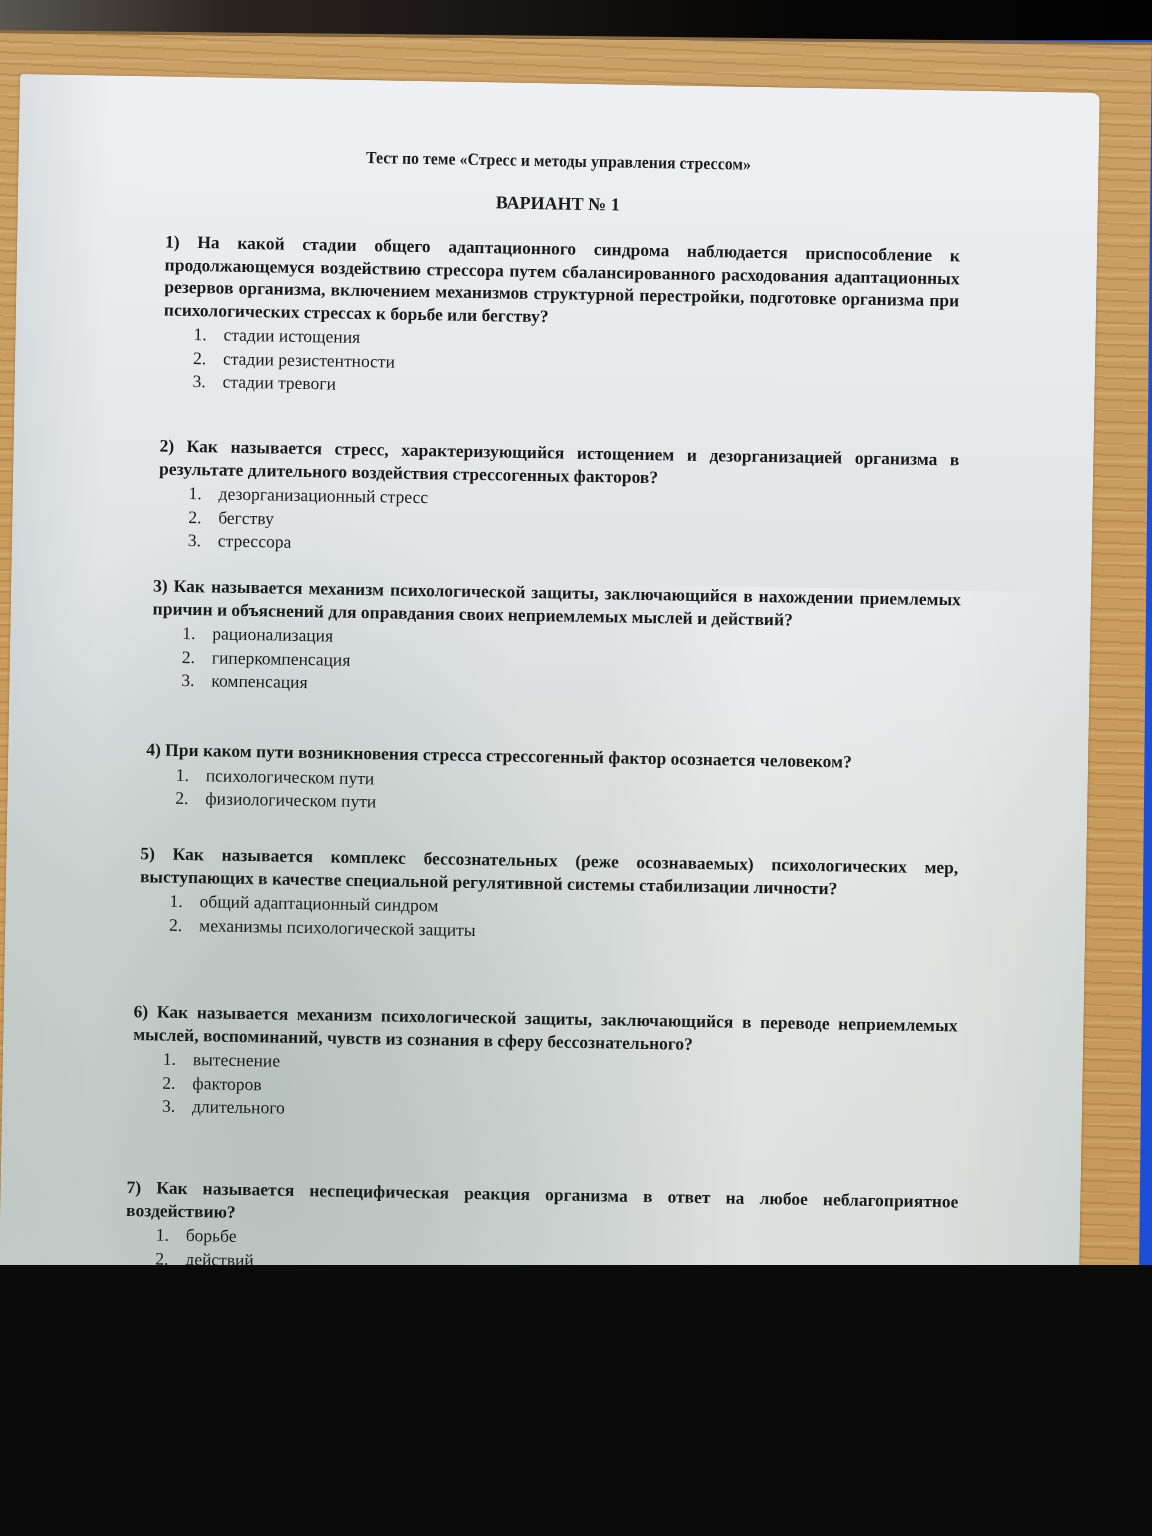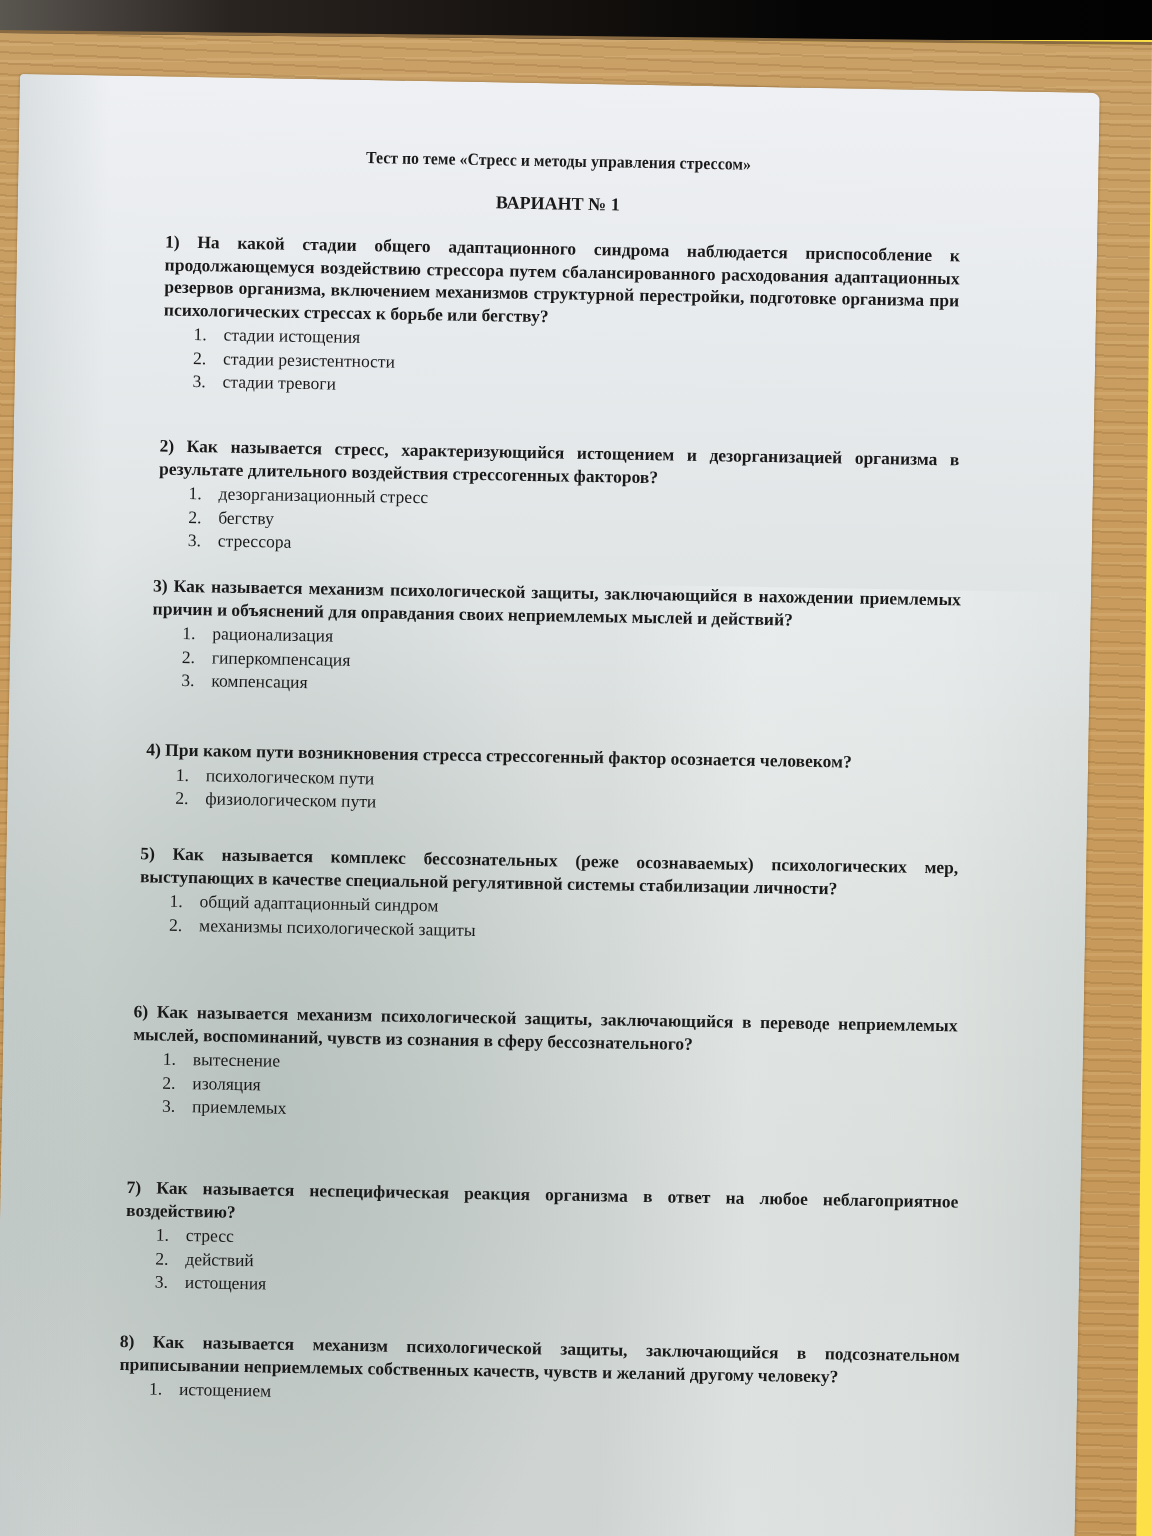--- a/index.html
+++ b/index.html
@@ -6,23 +6,23 @@
       margin: 0;
       padding: 0;
       width: 1152px;
       height: 1536px;
       overflow: hidden;
       background: #0b0b0b;
     }
     .scene {
       position: relative;
       width: 1152px;
-      height: 1536px;
+      height: 1265px;
       overflow: hidden;
-      background: #fde047;
+      background: #1d4ed8;
     }
     .dark-top {
       position: absolute;
       left: 0; top: 0;
       width: 1152px; height: 40px;
       background: linear-gradient(90deg, #5a5650 0%, #2a2420 20%, #171310 45%, #050505 70%, #020202 100%);
     }
     .desk {
       position: absolute;
       left: 0; top: 30px;
@@ -236,38 +236,38 @@
           <span>6)</span>
           <span>Как называется механизм психологической защиты, заключающийся в переводе неприемлемых мыслей, воспоминаний, чувств из сознания в сферу бессознательного?</span>
         </div>
         <ul class="options">
           <li class="option">
               <span class="opt-num">1.</span>
               <span class="opt-text">вытеснение</span>
             </li>
           <li class="option">
               <span class="opt-num">2.</span>
-              <span class="opt-text">изоляция</span>
-            </li>
-          <li class="option">
-              <span class="opt-num">3.</span>
-              <span class="opt-text">приемлемых</span>
+              <span class="opt-text">факторов</span>
+            </li>
+          <li class="option">
+              <span class="opt-num">3.</span>
+              <span class="opt-text">длительного</span>
             </li>
         </ul>
       </div>
 
       <div class="question" style="left:126px; top:1100px; width:832px;">
         <div class="q-text">
           <span>7)</span>
           <span>Как называется неспецифическая реакция организма в ответ на любое неблагоприятное воздействию?</span>
         </div>
         <ul class="options">
           <li class="option">
               <span class="opt-num">1.</span>
-              <span class="opt-text">стресс</span>
+              <span class="opt-text">борьбе</span>
             </li>
           <li class="option">
               <span class="opt-num">2.</span>
               <span class="opt-text">действий</span>
             </li>
           <li class="option">
               <span class="opt-num">3.</span>
               <span class="opt-text">истощения</span>
             </li>
         </ul>

